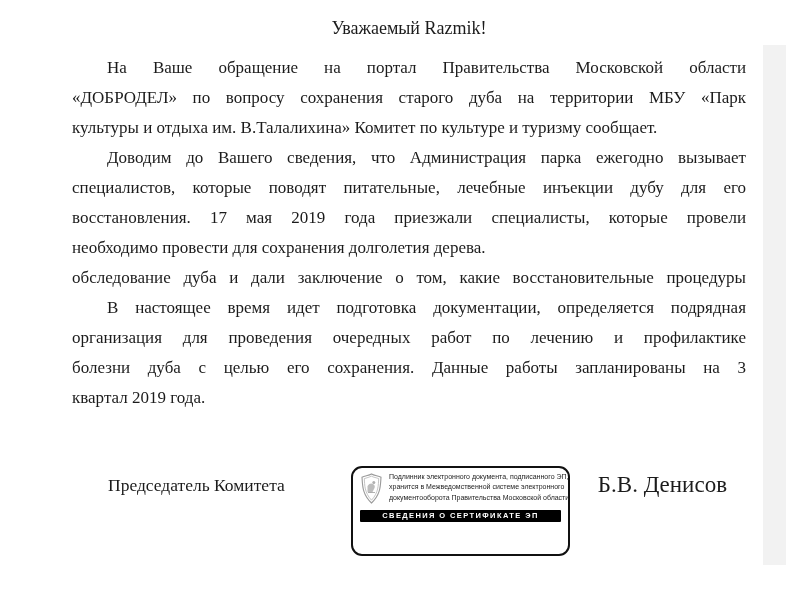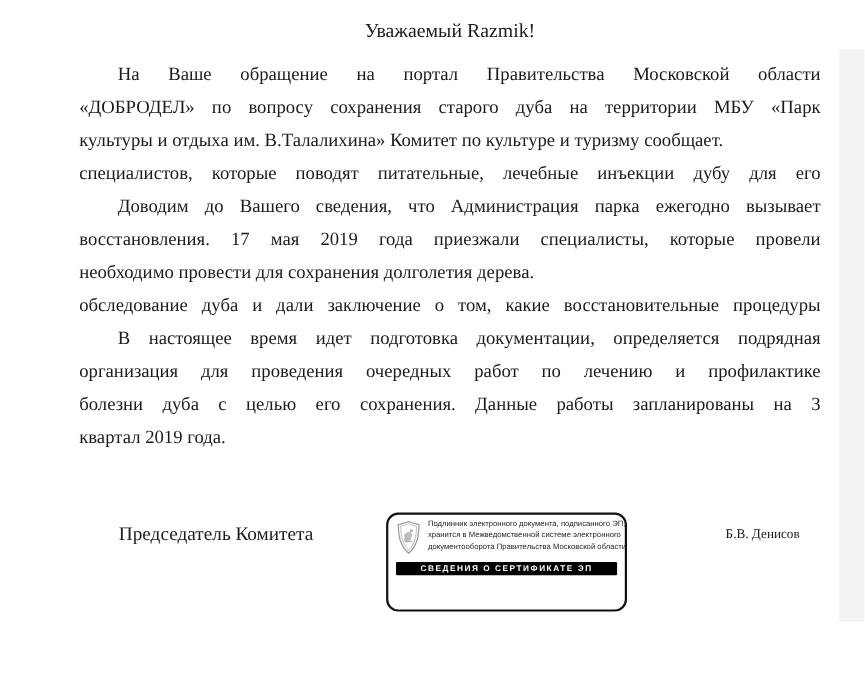--- a/index.html
+++ b/index.html
@@ -39,21 +39,21 @@
   .line.indent { text-indent: 35px; }
   .line.last { text-align-last: left; }
   .sig-role {
     position: absolute;
     top: 473px; left: 108px;
     font-size: 17.5px; line-height: 24px;
   }
   .sig-name {
     position: absolute;
     top: 473px; right: 59px;
-    font-size: 12px; line-height: 24px; text-align: center;
+    font-size: 23px; line-height: 24px; text-align: center;
   }
   .stamp {
     position: absolute;
     left: 351px; top: 466px;
     width: 219px; height: 90px;
     box-sizing: border-box;
     border: 2px solid #111111;
     border-radius: 11px;
     background: #ffffff;
     font-family: "Liberation Sans", sans-serif;
@@ -90,22 +90,22 @@
 <div class="page">
 
   <div class="scan-band"></div>
 
   <div class="salutation">Уважаемый Razmik!</div>
 
   <div class="body-block">
     <div class="line indent">На Ваше обращение на портал Правительства Московской области</div>
     <div class="line">«ДОБРОДЕЛ» по вопросу сохранения старого дуба на территории МБУ «Парк</div>
     <div class="line last">культуры и отдыха им. В.Талалихина»  Комитет по культуре и туризму сообщает.</div>
+    <div class="line indent">Доводим до Вашего сведения, что Администрация парка ежегодно вызывает</div>
     <div class="line">специалистов, которые поводят питательные, лечебные инъекции дубу для его</div>
-    <div class="line indent">Доводим до Вашего сведения, что Администрация парка ежегодно вызывает</div>
     <div class="line">восстановления. 17 мая 2019 года приезжали специалисты, которые провели</div>
     <div class="line last">необходимо провести для сохранения долголетия дерева.</div>
     <div class="line">обследование дуба и дали заключение о том, какие восстановительные процедуры</div>
     <div class="line indent">В настоящее время идет подготовка документации, определяется подрядная</div>
     <div class="line">организация для проведения очередных работ по лечению и профилактике</div>
     <div class="line">болезни дуба с целью его сохранения. Данные работы запланированы на 3</div>
     <div class="line last">квартал 2019 года.</div>
   </div>
 
   <div class="sig-role">Председатель Комитета</div>

